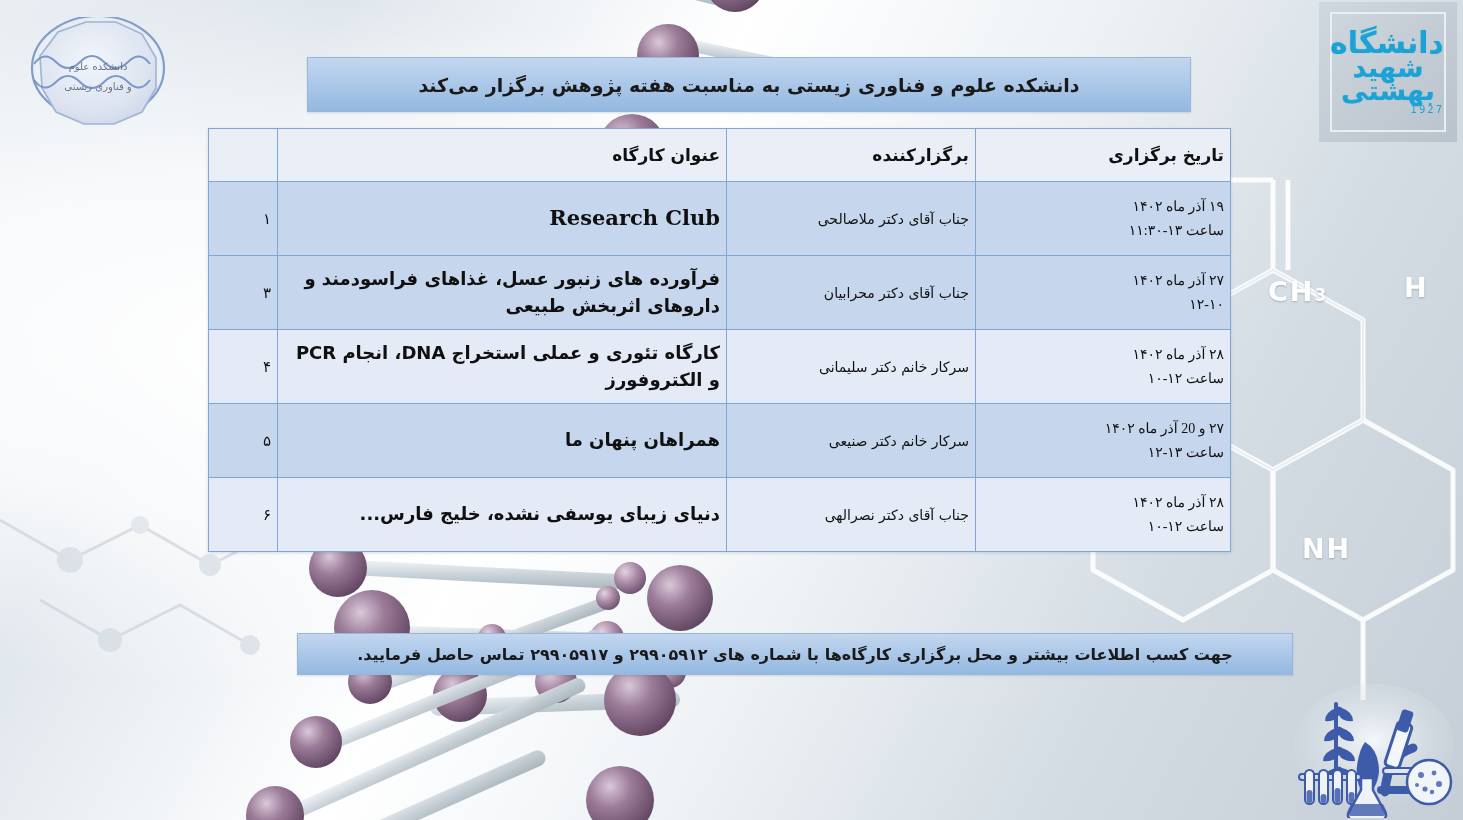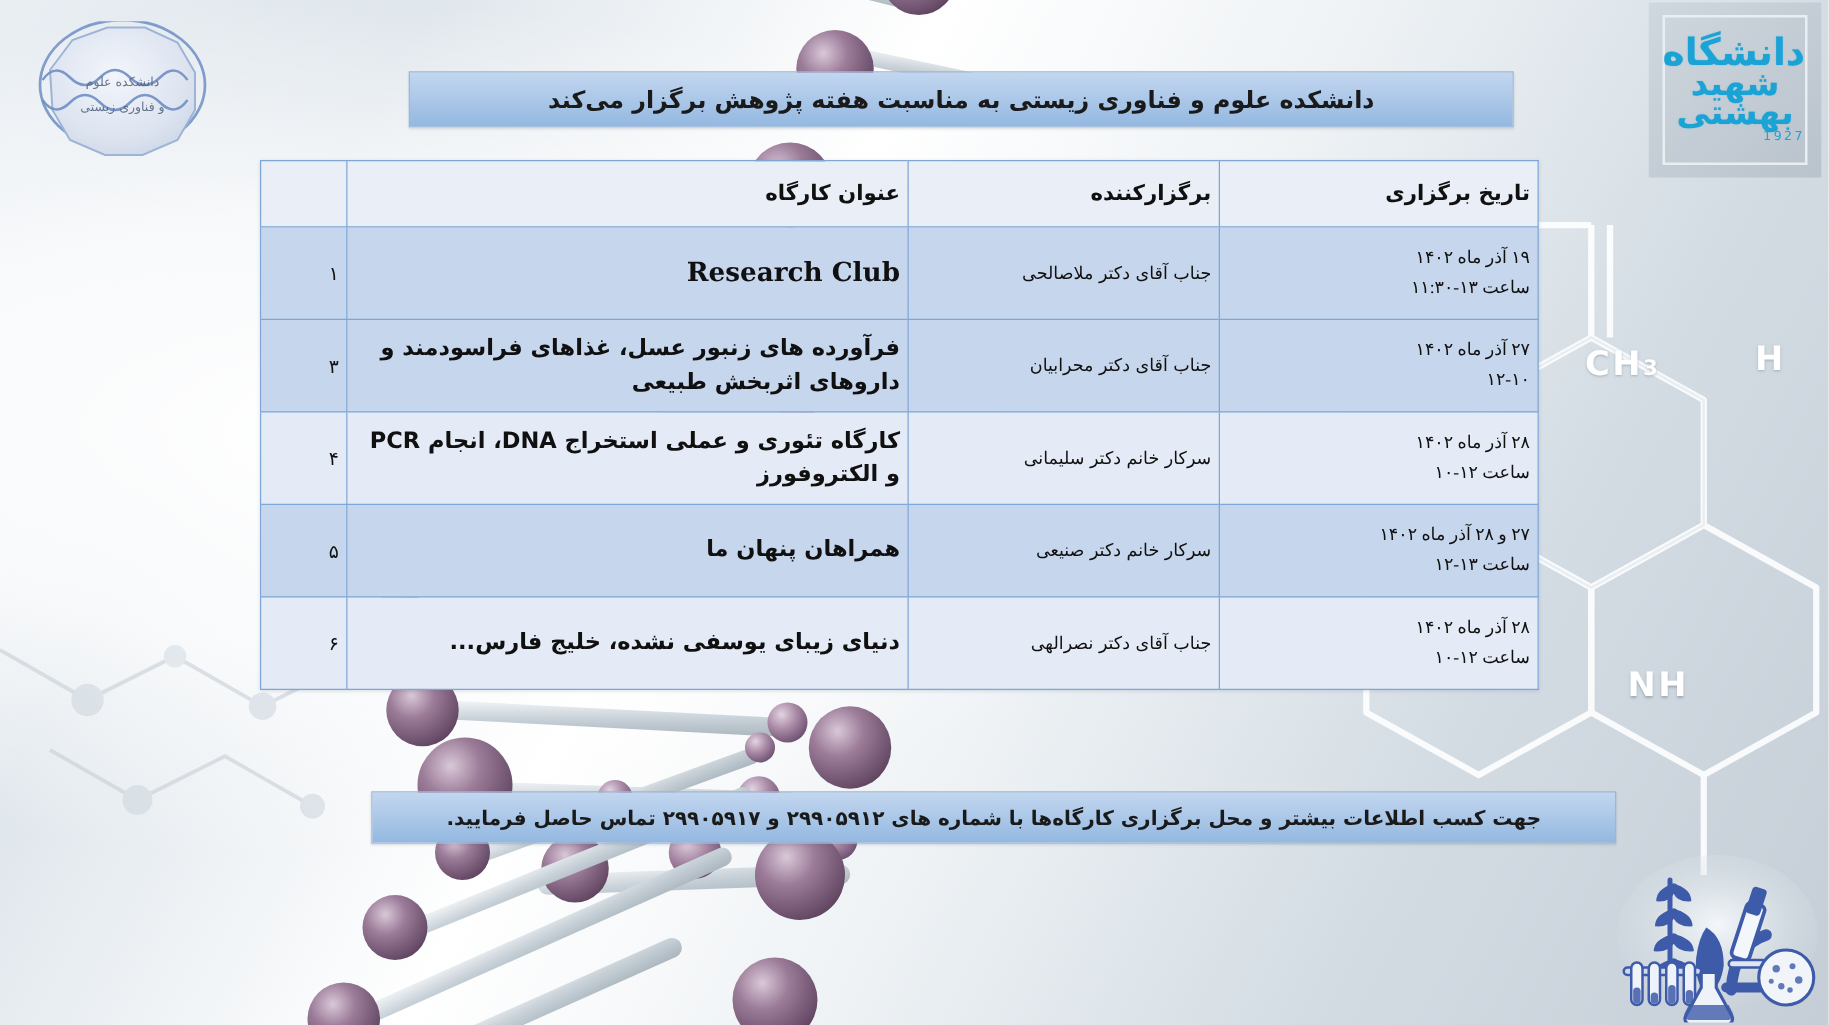--- a/index.html
+++ b/index.html
@@ -96,24 +96,23 @@
     border: 1px solid #9ab6d8;
     display: flex;
     align-items: center;
     justify-content: center;
     color: #1a1a1a;
     text-align: center;
     box-shadow: 0 1px 2px rgba(80,100,125,.20);
   }
   #header-banner {
     left: 307px; top: 57px;
-    width: 884px; height: 45px;
+    width: 884px; height: 55px;
     font-size: 19px;
     font-weight: bold;
-    margin-left: 20px;
   }
   #footer-banner {
     left: 297px; top: 633px;
     width: 996px; height: 42px;
     font-size: 16px;
     font-weight: bold;
   }
 
   
   #workshops-table {
@@ -374,21 +373,21 @@
           <span class="date-line">۲۸ آذر ماه ۱۴۰۲</span>
           <span class="date-line">ساعت ۱۲-۱۰</span>
         </td>
         <td class="cell-org">سرکار خانم دکتر سلیمانی</td>
         <td class="cell-title">کارگاه تئوری و عملی استخراج DNA، انجام PCR و الکتروفورز</td>
         <td class="cell-num">۴</td>
       </tr>
 
       <tr class="odd">
         <td class="cell-date">
-          <span class="date-line">۲۷ و ۲۸ آذر ماه ۱۴۰۲</span>
+          <span class="date-line">۲۷ و 20 آذر ماه ۱۴۰۲</span>
           <span class="date-line">ساعت ۱۳-۱۲</span>
         </td>
         <td class="cell-org">سرکار خانم دکتر صنیعی</td>
         <td class="cell-title">همراهان پنهان ما</td>
         <td class="cell-num">۵</td>
       </tr>
 
       <tr class="even">
         <td class="cell-date">
           <span class="date-line">۲۸ آذر ماه ۱۴۰۲</span>

